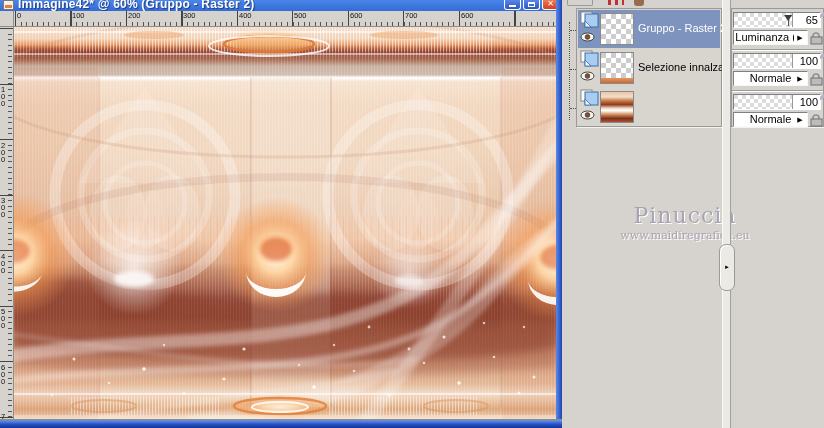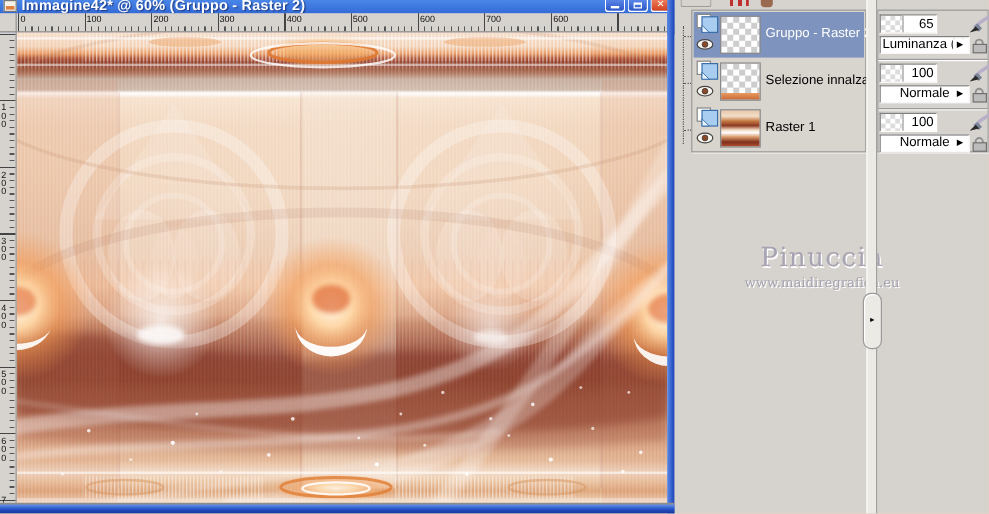--- a/index.html
+++ b/index.html
@@ -70,21 +70,21 @@
   .checker{background:conic-gradient(#fff 25%,#cdcdcd 0 50%,#fff 0 75%,#cdcdcd 0) 0 0 / 10px 10px;}
   .thumb-strip{background:
      linear-gradient(180deg,rgba(0,0,0,0) 0 82%,#e89a60 82%,#c86a38 100%),
      conic-gradient(#fff 25%,#cdcdcd 0 50%,#fff 0 75%,#cdcdcd 0) 0 0 / 10px 10px;}
   .thumb-art{background:linear-gradient(180deg,#e9c6aa 0%,#f3dec9 16%,#c4763f 30%,#8e3b24 42%,#f0d8c0 54%,#ffffff 62%,#d89868 74%,#7e2f1c 88%,#b05030 100%);}
   .group-bracket{position:absolute;left:569px;top:22px;width:7px;height:98px;border-left:1px dotted #555;}
   .group-bracket i{position:absolute;left:0;width:6px;border-top:1px dotted #555;}
   
   .props{position:absolute;left:731px;top:8px;width:93px;height:119px;box-sizing:border-box;border:1px solid #9a9a9a;background:#d6d3ce;box-shadow:1px 1px 0 #f4f2ee;}
   .prop-group{position:absolute;left:0;width:92px;height:38px;}
-  .opacity-track{position:absolute;left:1px;top:1px;width:48px;height:16px;box-sizing:border-box;border-top:1px solid #808080;border-left:1px solid #808080;border-bottom:1px solid #fff;border-right:1px solid #fff;background:conic-gradient(#fff 25%,#dcdcdc 0 50%,#fff 0 75%,#dcdcdc 0) 0 0 / 8px 8px;}
+  .opacity-track{position:absolute;left:1px;top:1px;width:88px;height:16px;box-sizing:border-box;border-top:1px solid #808080;border-left:1px solid #808080;border-bottom:1px solid #fff;border-right:1px solid #fff;background:conic-gradient(#fff 25%,#dcdcdc 0 50%,#fff 0 75%,#dcdcdc 0) 0 0 / 8px 8px;}
   .opacity-value{position:absolute;right:0px;top:0px;width:25px;height:14px;background:#fff;border-left:1px solid #999;font-size:11px;line-height:14px;text-align:right;padding-right:2px;z-index:3;}
   .slider-thumb{position:absolute;top:1px;width:9px;height:12px;z-index:2;}
   .slider-thumb::before{content:"";position:absolute;left:0;top:1px;width:0;height:0;border-left:4px solid rgba(0,0,0,0);border-right:4px solid rgba(0,0,0,0);border-top:6px solid #3c3c3c;}
   .slider-thumb::after{content:"";position:absolute;left:4px;top:6px;width:1px;height:6px;background:#3c3c3c;}
   .blend-row{position:absolute;left:1px;top:19px;width:75px;height:15px;box-sizing:border-box;background:#fff;border-top:1px solid #808080;border-left:1px solid #808080;border-bottom:1px solid #f8f8f8;border-right:1px solid #f8f8f8;font-size:11px;line-height:13px;text-align:center;color:#000;}
   .blend-arrow{position:absolute;right:1px;top:1px;width:12px;height:11px;background:#fff;font-size:7px;line-height:11px;text-align:center;color:#000;}
   .prop-sep{position:absolute;left:0;width:91px;height:1px;background:#9b9b9b;box-shadow:0 1px 0 #fff;}
   .brush-icon{position:absolute;left:72px;top:0px;}
   .lock-icon{position:absolute;left:77px;top:20px;}
   
@@ -351,21 +351,20 @@
     <svg class="page-icon" width="19" height="17">
       <rect x="1" y="1" width="11" height="11" fill="#ffffff" stroke="#888888"></rect>
       <rect x="5" y="3" width="13" height="13" fill="#a8cdf0" stroke="#3a6ea8"></rect>
       <path d="M5,16 L11,16 L5,10 Z" fill="#e8f4ff" stroke="#3a6ea8" stroke-width="0.8"></path>
     </svg>
     <svg class="eye-icon" width="15" height="10">
       <ellipse cx="7.5" cy="5" rx="6.5" ry="4" fill="#f8f6f0" stroke="#444444"></ellipse>
       <circle cx="7.5" cy="5" r="2.4" fill="#8a4a2a" stroke="#333333" stroke-width="0.6"></circle>
     </svg>
     <div class="layer-thumb thumb-art"></div>
-    <span class="layer-name">Raster 1</span>
   </div>
 </div>
 
 <div class="props">
 
   <div class="prop-group" style="top:2px">
     <div class="opacity-track">
       <div class="slider-thumb" style="left: 65%; transform: translateX(-65%);"></div>
       <div class="opacity-value">65</div>
     </div>

